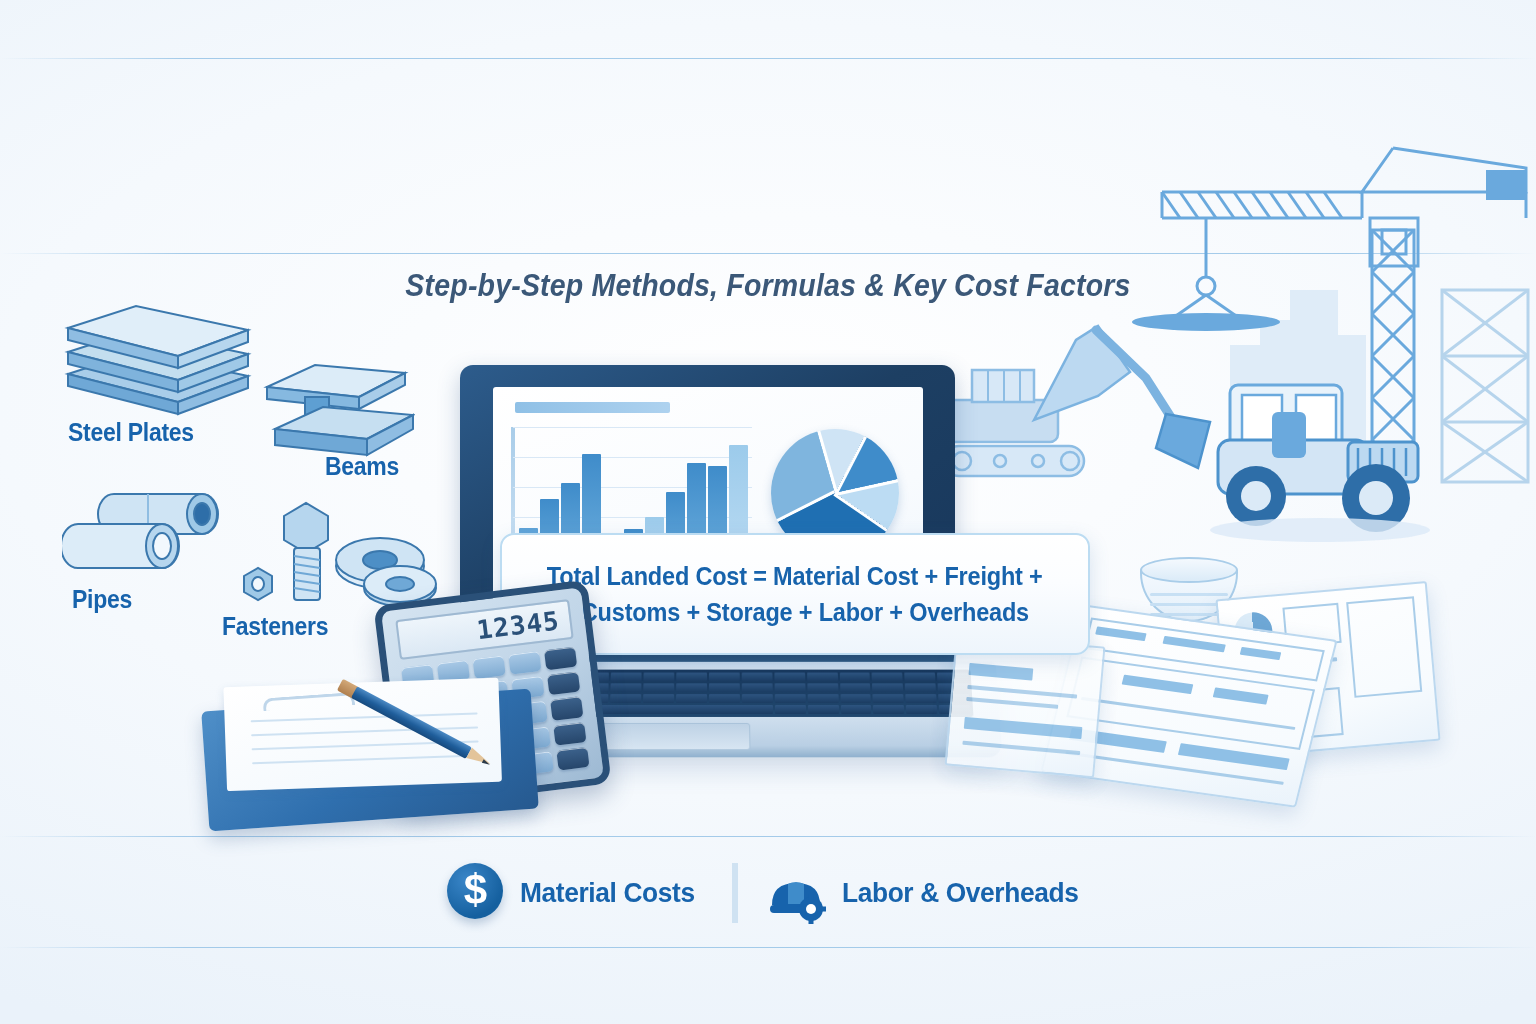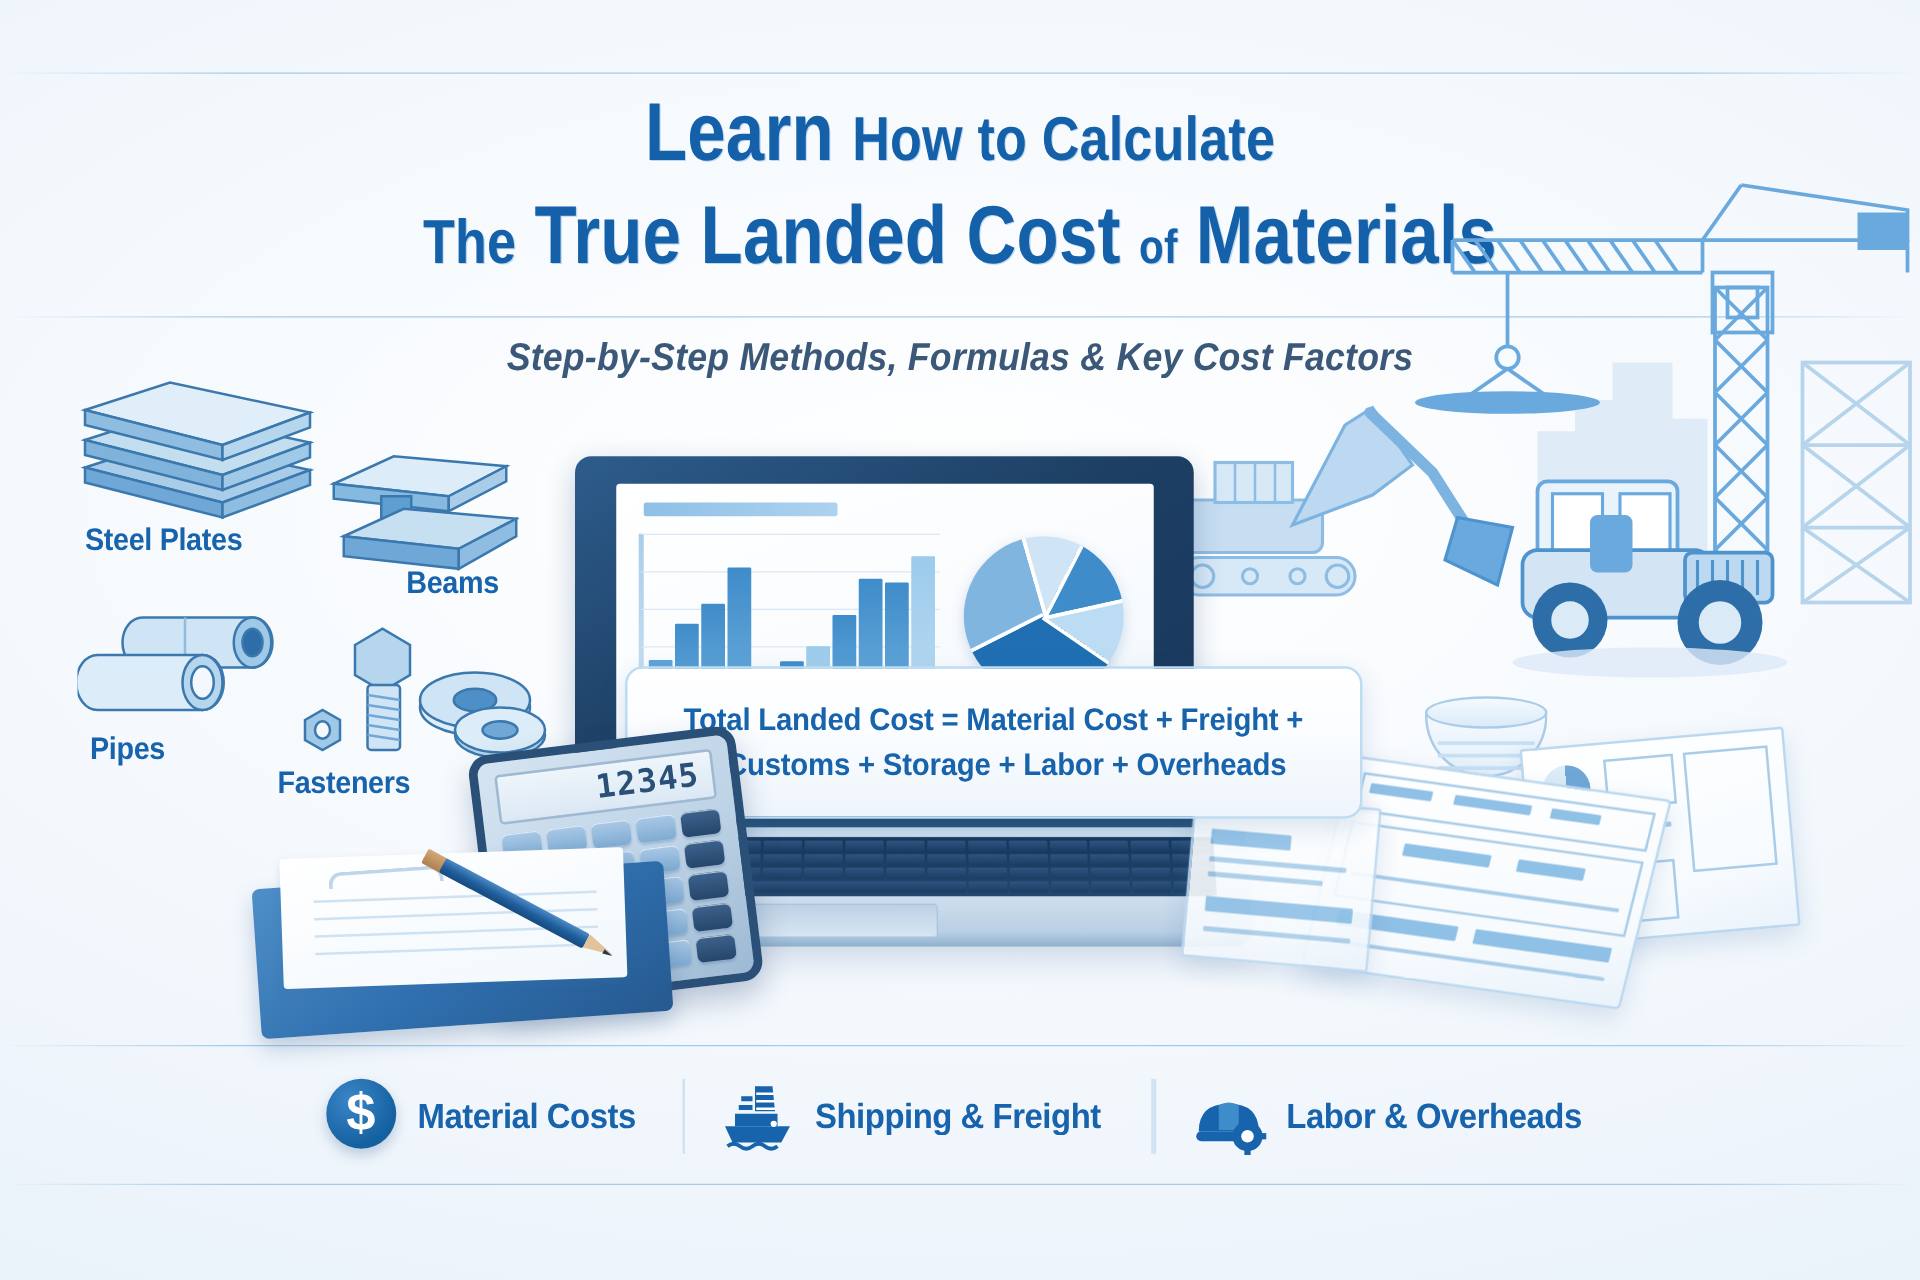--- a/index.html
+++ b/index.html
@@ -317,32 +317,20 @@
 </head>
 <body>
 
 <div id="stage">
 
   <div class="rule r1"></div>
   <div class="rule r2"></div>
   <div class="rule r3"></div>
   <div class="rule r4"></div>
 
-  <div class="title-wrap">
-    <div class="title-line l1">
-      <span class="t-big">Learn</span>
-      <span class="t-small">How to Calculate</span>
-    </div>
-    <div class="title-line l2">
-      <span class="t-small">The</span>
-      <span class="t-big">True Landed Cost</span>
-      <span class="t-tiny">of</span>
-      <span class="t-big">Materials</span>
-    </div>
-  </div>
 
   <div class="subtitle">Step-by-Step Methods, Formulas &amp; Key Cost Factors</div>
 
   <svg width="600" height="420" viewBox="0 0 600 420" style="position:absolute;left:930px;top:130px;">
 
     <g fill="#dfecf8">
       <rect x="330" y="190" width="50" height="170"></rect>
       <rect x="360" y="160" width="48" height="200"></rect>
       <rect x="392" y="205" width="44" height="155"></rect>
       <rect x="300" y="215" width="36" height="145"></rect>
@@ -727,39 +715,20 @@
       <div class="f-ico">
         <div class="dollar-circle">
             <span>$</span>
           </div>
       </div>
       <div class="f-label">Material Costs</div>
     </div>
 
     <div class="f-sep"></div>
 
-    <div class="f-item">
-      <div class="f-ico">
-        <svg width="64" height="64" viewBox="0 0 64 64">
-          <path d="M6 40 h52 l-7 13 H12 Z" fill="#1763AC"></path>
-          <rect x="14" y="30" width="34" height="10" fill="#1763AC"></rect>
-          <path d="M30 8 h14 l2 20 H30 Z" fill="#1763AC"></path>
-          <rect x="19" y="16" width="9" height="4" fill="#1763AC"></rect>
-          <rect x="17" y="23" width="11" height="4" fill="#1763AC"></rect>
-          <g stroke="#ffffff" stroke-width="2">
-            <line x1="31" y1="14" x2="45" y2="14"></line>
-            <line x1="31" y1="20" x2="46" y2="20"></line>
-            <line x1="31" y1="26" x2="46" y2="26"></line>
-          </g>
-          <circle cx="45" cy="38" r="2.5" fill="#ffffff"></circle>
-          <path d="M8 56 q5 -4 10 0 t10 0 t10 0 t10 0" fill="none" stroke="#1763AC" stroke-width="3"></path>
-        </svg>
-      </div>
-      <div class="f-label">Shipping &amp; Freight</div>
-    </div>
 
     <div class="f-sep"></div>
 
 
     <div class="f-sep"></div>
 
     <div class="f-item">
       <div class="f-ico">
         <svg width="64" height="64" viewBox="0 0 64 64">
           <path d="M8 44 q0 -22 24 -22 t24 22 Z" fill="#1763AC"></path>

